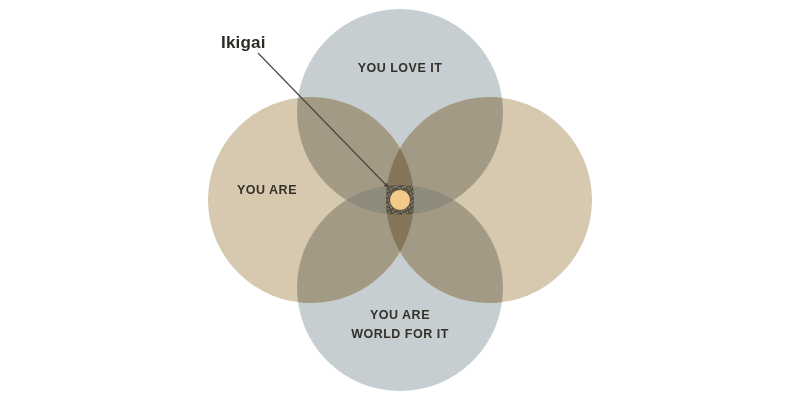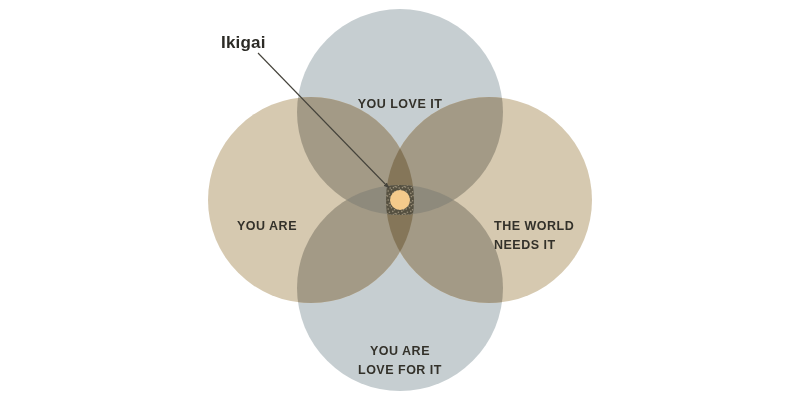--- a/index.html
+++ b/index.html
@@ -13,21 +13,20 @@
   }
   .stage svg { position: absolute; left: 0; top: 0; }
   .venn-label {
     position: absolute;
     font-size: 12.5px;
     font-weight: 700;
     letter-spacing: 0.5px;
     line-height: 19px;
     color: #33312a;
     white-space: nowrap;
-    margin-top: 36px;
   }
   .center-text { text-align: center; }
   .annotation-label {
     position: absolute;
     left: 221px;
     top: 33px;
     font-size: 17px;
     font-weight: 700;
     letter-spacing: 0.2px;
     color: #2c2b26;
@@ -112,23 +111,19 @@
   <div class="annotation-label">Ikigai</div>
 
   <div class="venn-label center-text" style="left:320px; top:61px; width:160px; line-height:15px;">
     <div>YOU LOVE IT</div>
   </div>
 
   <div class="venn-label" style="left:237px; top:181px;">
     <div>YOU ARE</div>
   </div>
 
-  <div class="venn-label" style="left:494px; top:181px;">
-    <div>THE WORLD</div>
-    <div>NEEDS IT</div>
-  </div>
 
   <div class="venn-label center-text" style="left:320px; top:306px; width:160px;">
     <div>YOU ARE</div>
-    <div>LOVE FOR IT</div>
+    <div>WORLD FOR IT</div>
   </div>
 
 </div>
 
 </body></html>

